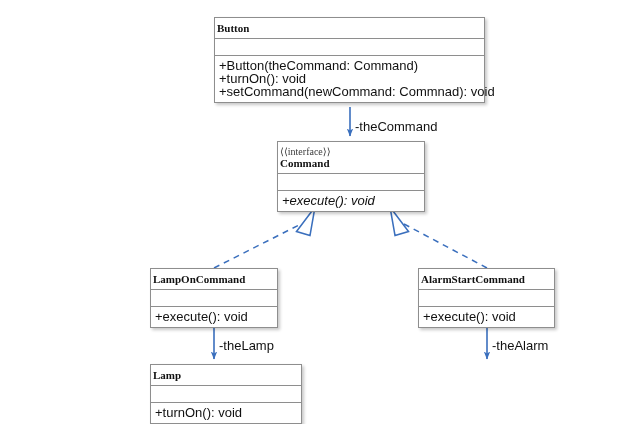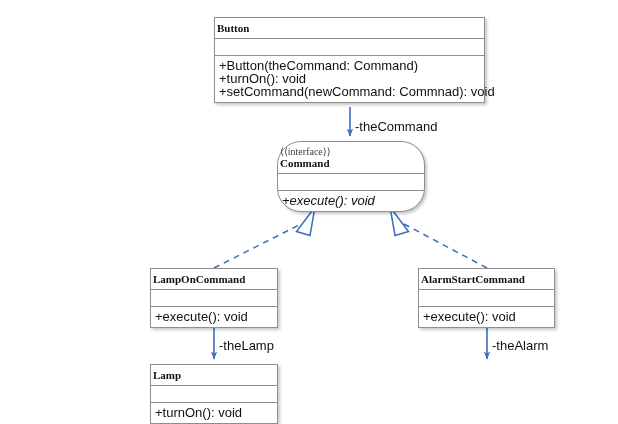--- a/index.html
+++ b/index.html
@@ -134,21 +134,21 @@
       <span class="cname">Button</span>
     </div>
     <div class="compartment cls-attrs"></div>
     <div class="compartment cls-ops last">
       <div class="op">+Button(theCommand: Command)</div>
       <div class="op">+turnOn(): void</div>
       <div class="op">+setCommand(newCommand: Commnad): void</div>
     </div>
   </div>
 
-  <div class="uml-class" style="left:277px; top:141px; width:148px;border-radius:24px;">
+  <div class="uml-class" style="left:277px; top:141px; width:148px;">
     <div class="compartment cls-title">
       <span class="stereotype">⟨⟨interface⟩⟩</span>
       <span class="cname">Command</span>
     </div>
     <div class="compartment cls-attrs"></div>
     <div class="compartment cls-ops last">
       <div class="op italic">+execute(): void</div>
     </div>
   </div>
 
@@ -165,21 +165,21 @@
   <div class="uml-class" style="left:418px; top:268px; width:137px;">
     <div class="compartment cls-title">
       <span class="cname">AlarmStartCommand</span>
     </div>
     <div class="compartment cls-attrs"></div>
     <div class="compartment cls-ops last">
       <div class="op">+execute(): void</div>
     </div>
   </div>
 
-  <div class="uml-class" style="left:150px; top:364px; width:128px;">
+  <div class="uml-class" style="left:150px; top:364px; width:152px;">
     <div class="compartment cls-title">
       <span class="cname">Lamp</span>
     </div>
     <div class="compartment cls-attrs"></div>
     <div class="compartment cls-ops last">
       <div class="op">+turnOn(): void</div>
     </div>
   </div>
 
 

